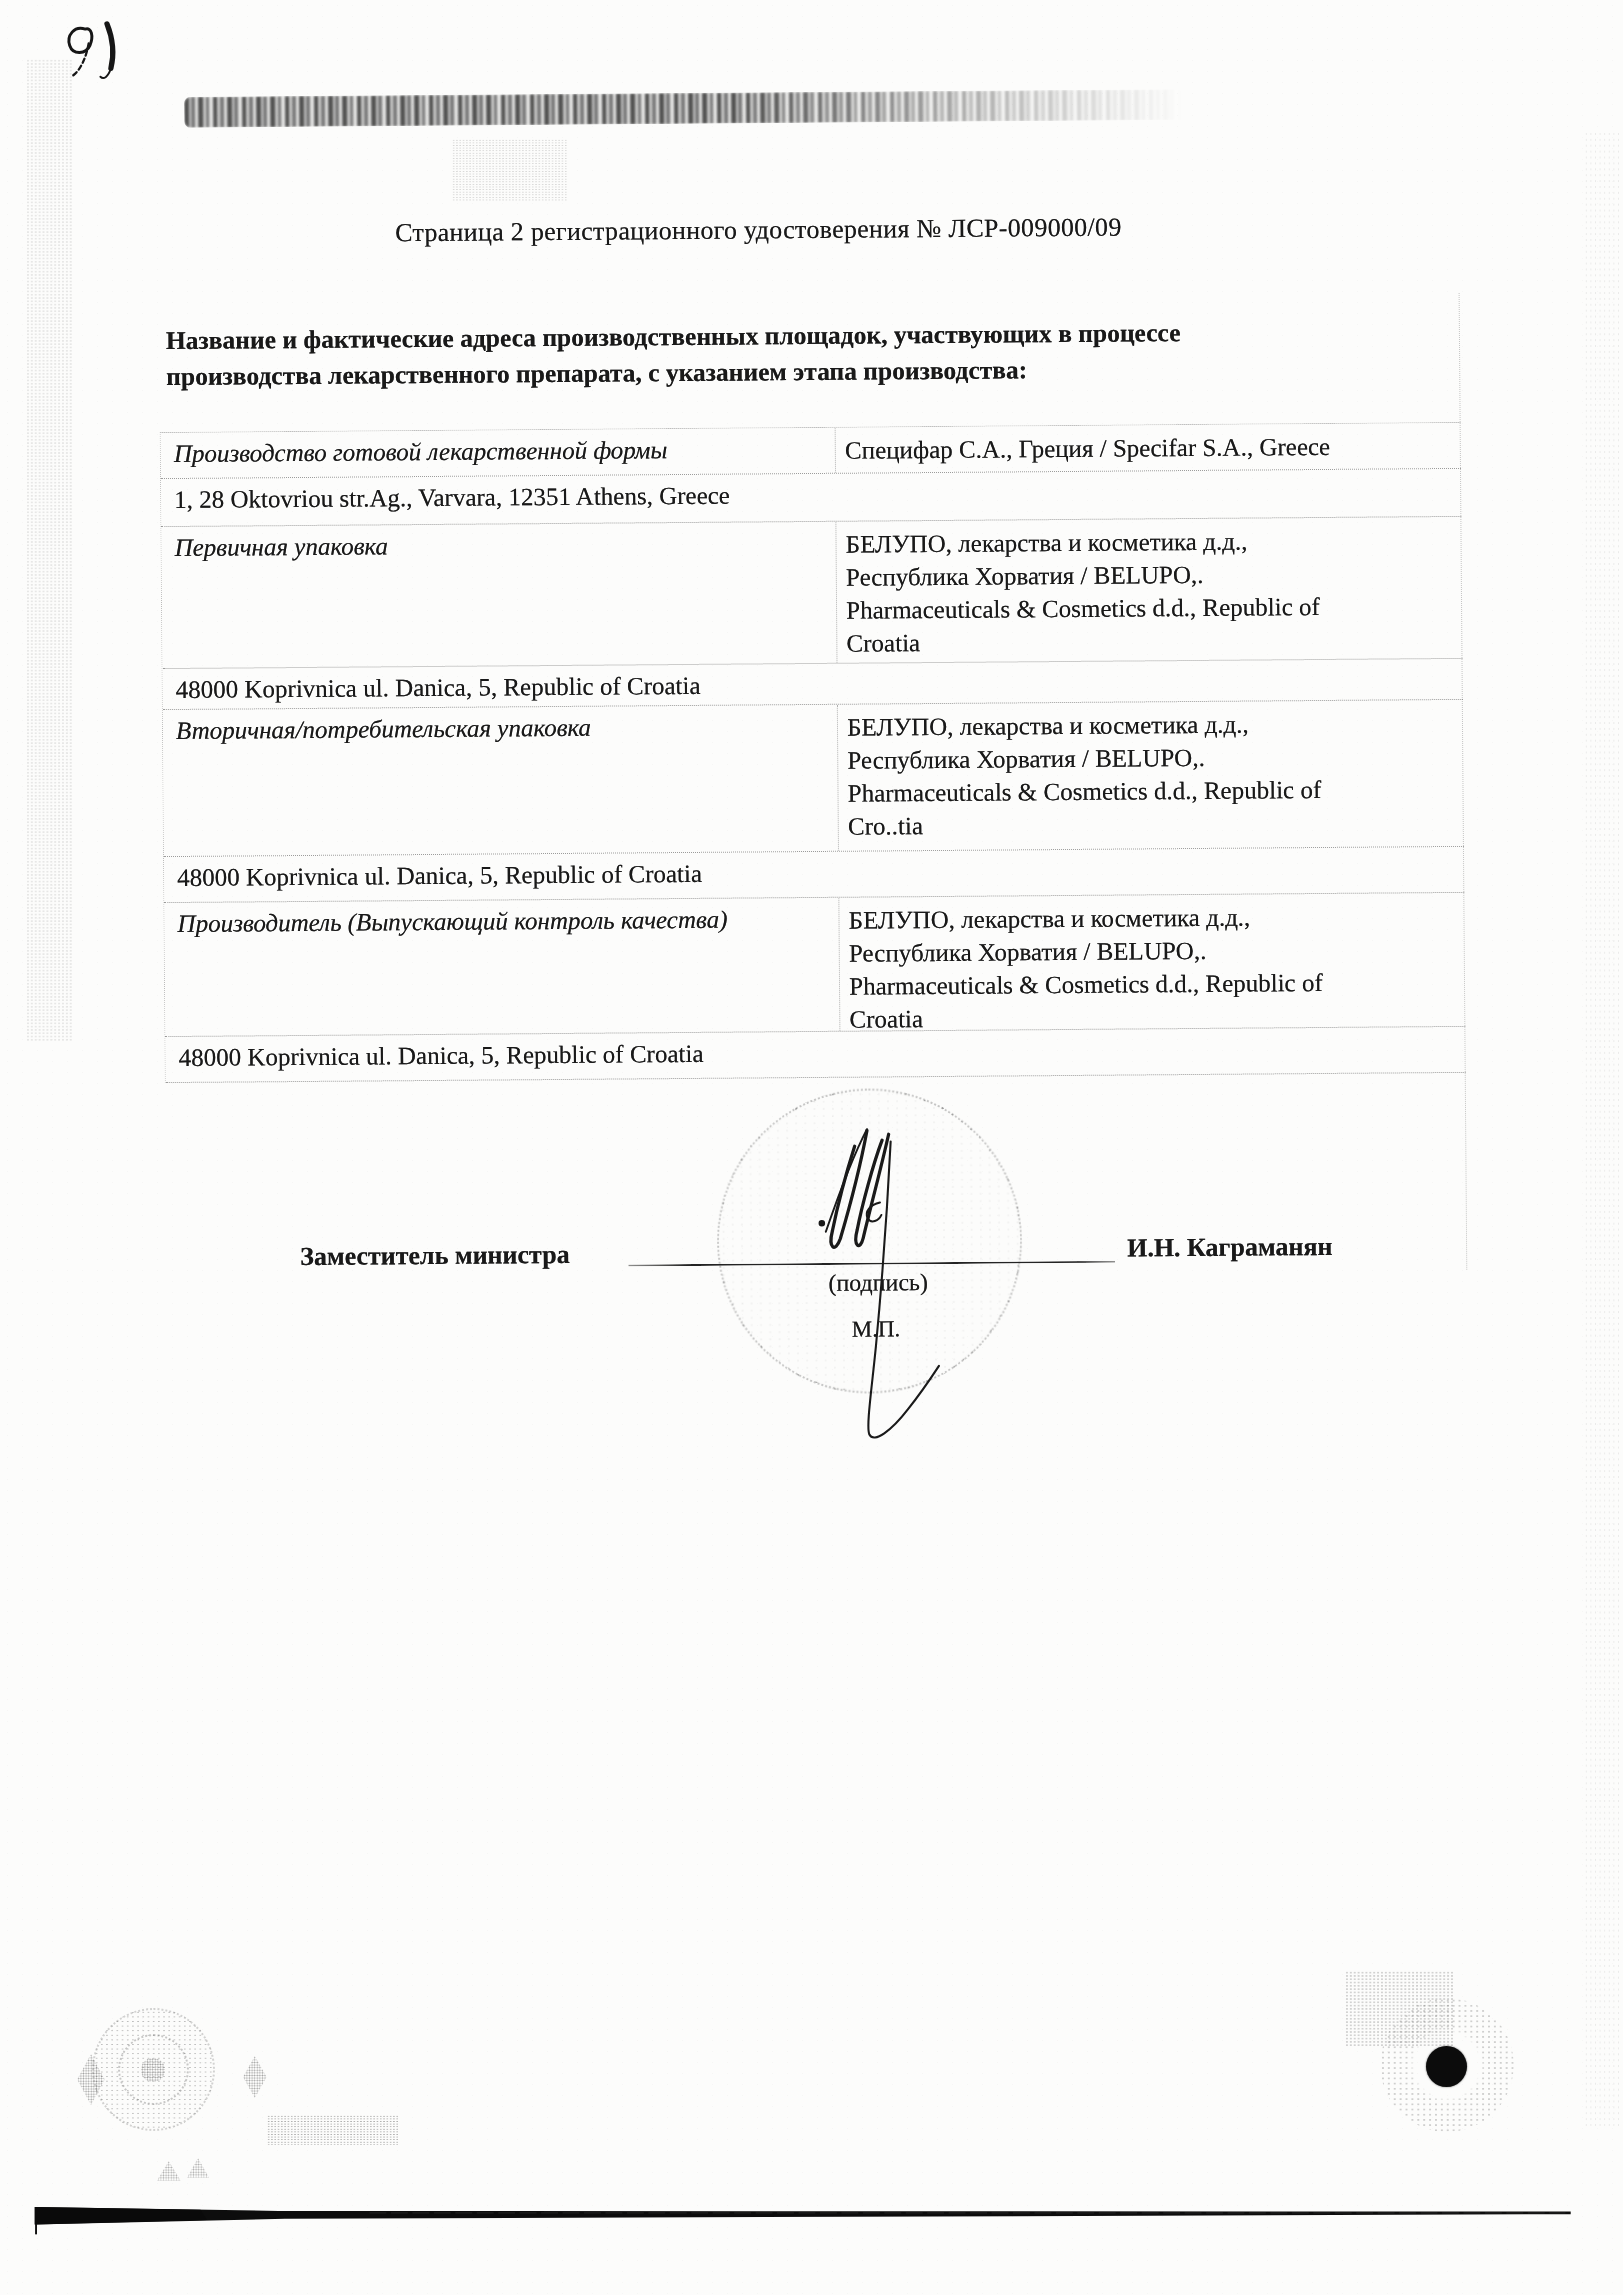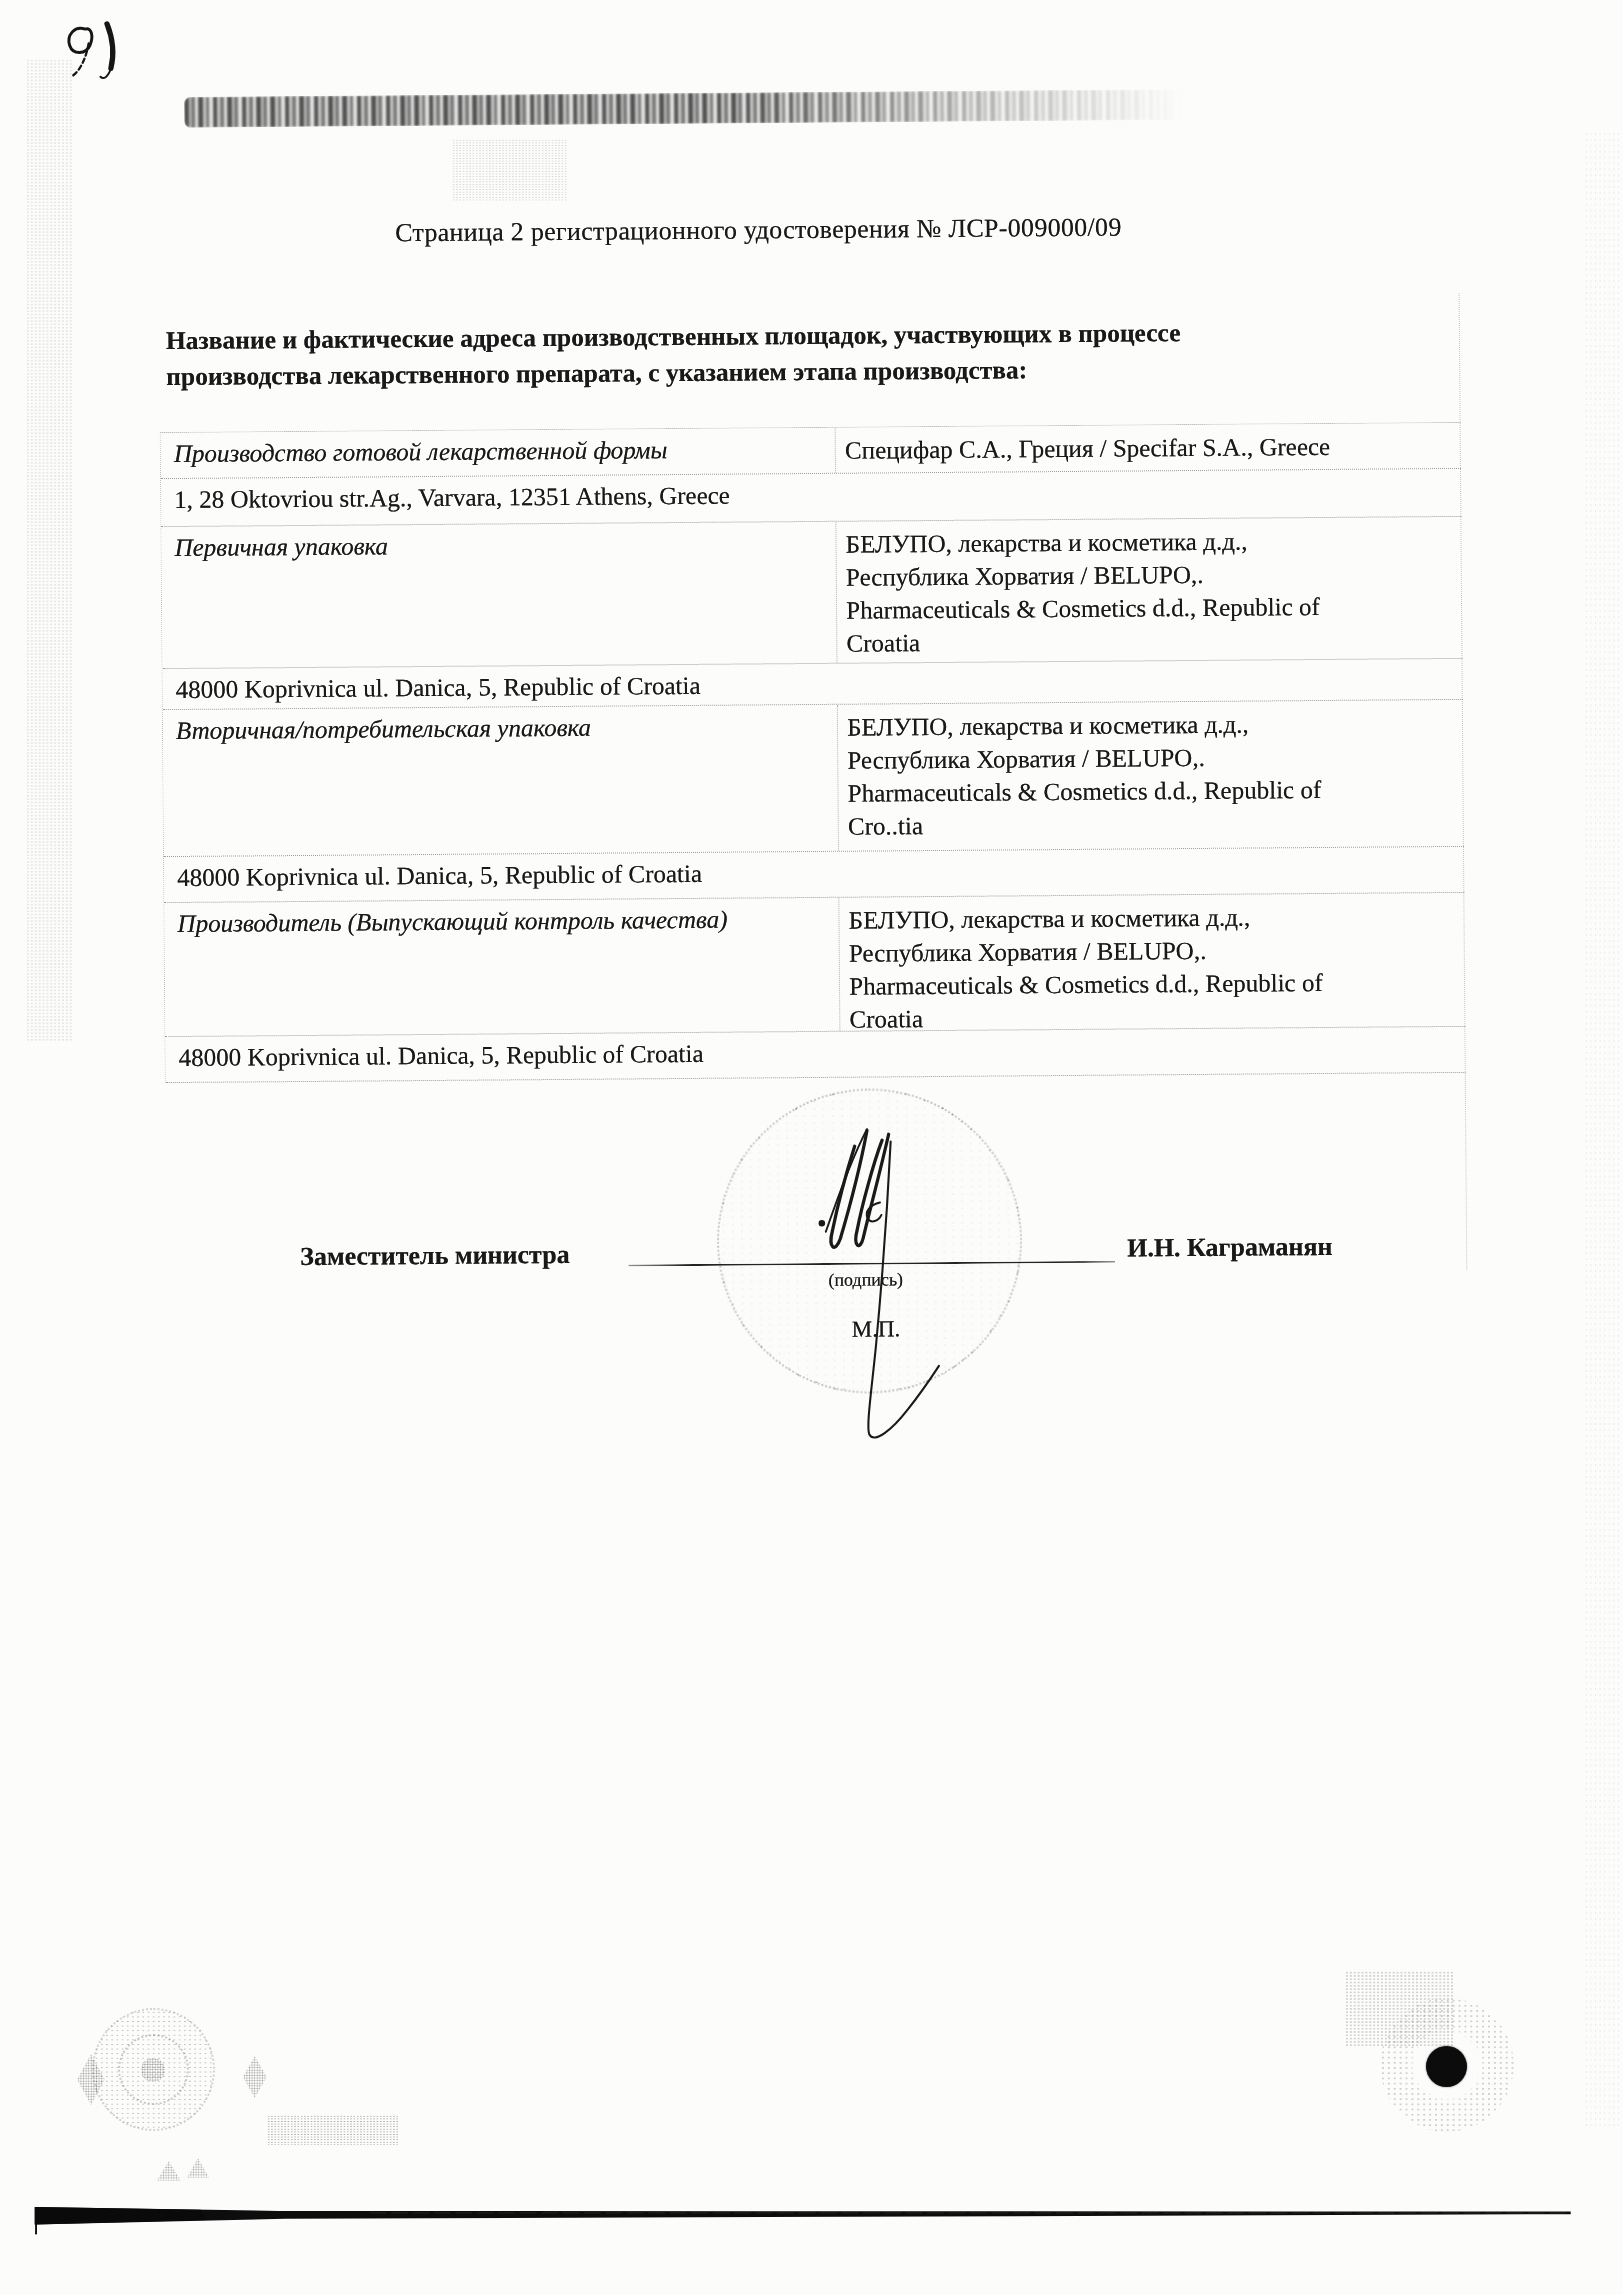--- a/index.html
+++ b/index.html
@@ -54,21 +54,21 @@
   .vline-artifact { position:absolute; left:1464px; top:298px; height:977px; width:0;
                     border-left:1.3px dotted rgba(0,0,0,.22); }
 
   
   .sig-role { position:absolute; left:298px; top:1238px; font-size:26px; font-weight:bold; }
   .sig-name { position:absolute; left:1125px; top:1236px; font-size:26px; font-weight:bold; }
   .sig-line { position:absolute; left:626px; top:1263px; width:487px; height:0;
               border-top:2px solid #242424;
               -webkit-mask-image:linear-gradient(90deg,rgba(0,0,0,.5),#000 12%,#000 88%,rgba(0,0,0,.5));
               mask-image:linear-gradient(90deg,rgba(0,0,0,.5),#000 12%,#000 88%,rgba(0,0,0,.5)); }
-  .sig-caption { position:absolute; left:826px; top:1270px; font-size:18px; }
+  .sig-caption { position:absolute; left:826px; top:1270px; font-size:24px; }
   .sig-mp { position:absolute; left:849px; top:1317px; font-size:23px; }
   .stamp-circle {
     position:absolute; left:715px; top:1089px; width:305px; height:305px;
     border:2px dotted rgba(70,70,70,.34); border-radius:50%;
     filter: blur(0.4px);
     background-image: radial-gradient(rgba(0,0,0,.4) 0.7px, transparent 1px);
     background-size: 9.2px 7.2px; background-clip:border-box; opacity:.9;
   }
   .stamp-circle::after{ content:""; position:absolute; inset:0; border-radius:50%; background:#fcfcfb; opacity:.88; }
   .sig-svg { position:absolute; left:681px; top:1106px; }

